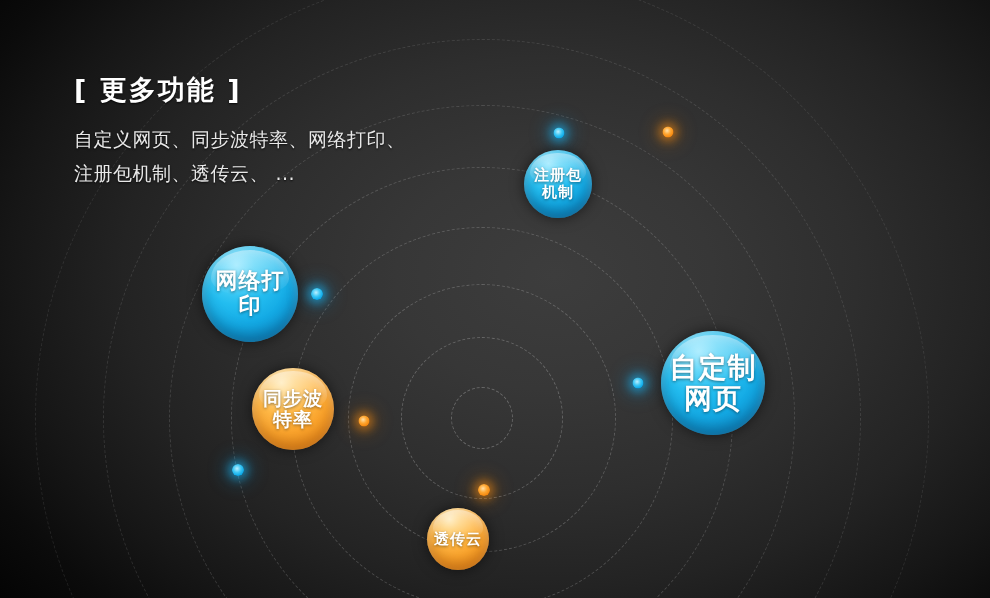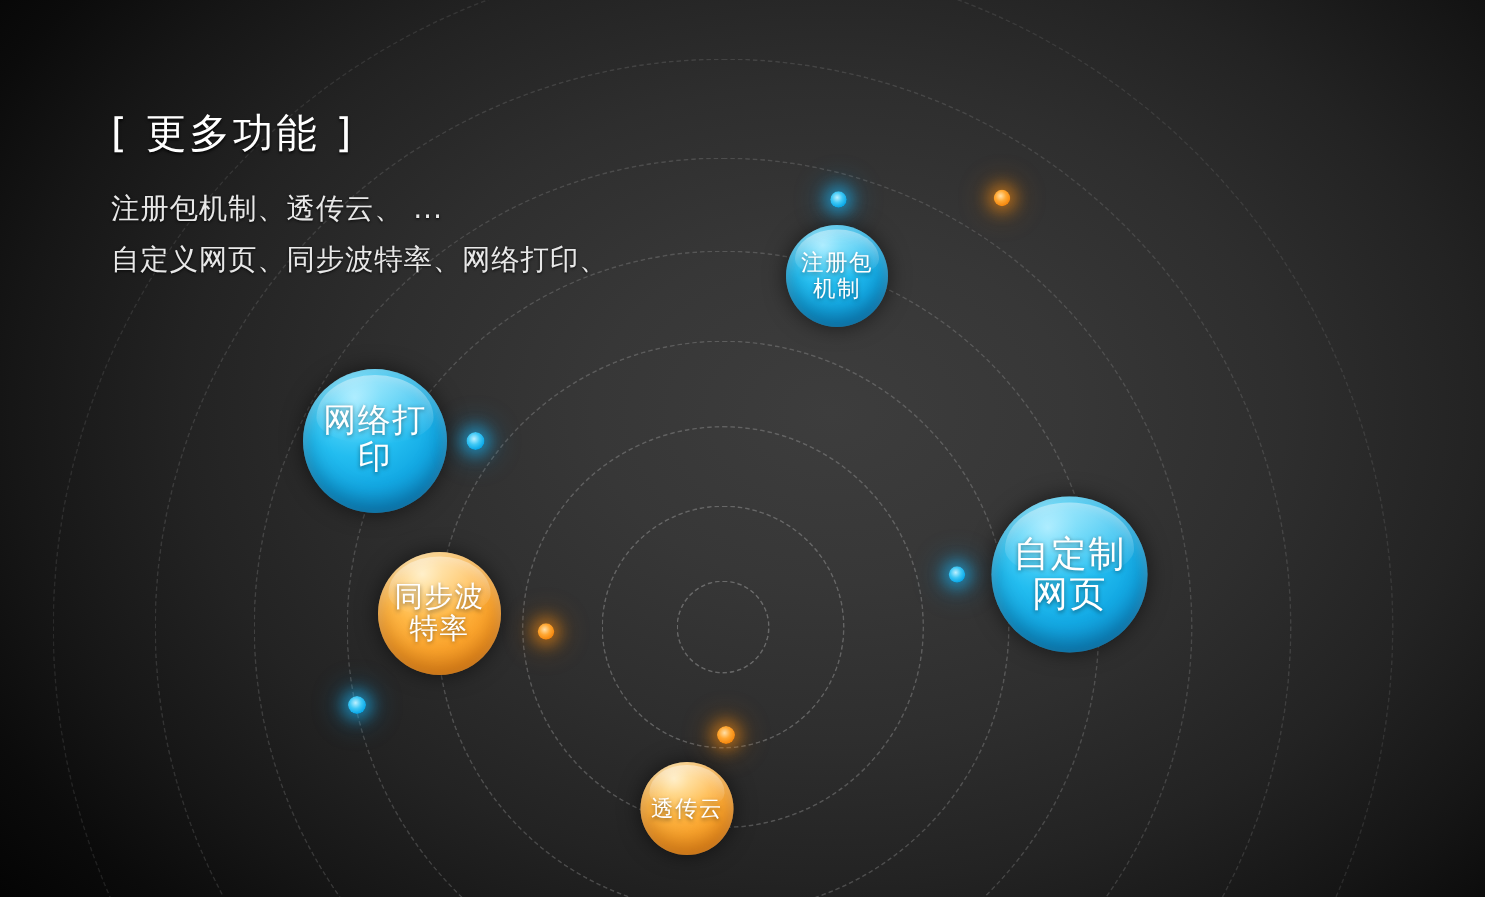--- a/index.html
+++ b/index.html
@@ -43,21 +43,21 @@
 
   
   #headline {
     position: absolute;
     left: 74px;
     top: 74px;
     width: 420px;
   }
   #title {
     font-size: 27px;
-    font-weight: normal;
+    font-weight: bold;
     color: #ffffff;
     letter-spacing: 2px;
     line-height: 1.2;
     margin: 0 0 16px 0;
     text-shadow: 0 1px 2px rgba(0,0,0,0.8);
   }
   .desc-line {
     font-size: 19px;
     color: #e8e8e8;
     line-height: 34px;
@@ -75,21 +75,21 @@
     align-items: center;
     justify-content: center;
     text-align: center;
     color: #ffffff;
     font-weight: normal;
     letter-spacing: 1px;
     line-height: 1.12;
     text-shadow: 0 1px 3px rgba(0,0,0,0.45);
     box-sizing: border-box;
   }
-  .sphere .label { position: relative; z-index: 3; padding: 0 4px; }
+  .sphere .label { position: relative; z-index: 3; padding: 0 4px; font-weight: bold; }
   .sphere::after {
     
     content: "";
     position: absolute;
     left: 9%;
     top: 4%;
     width: 82%;
     height: 48%;
     border-radius: 50% 50% 48% 48% / 62% 62% 38% 38%;
     background: linear-gradient(to bottom, rgba(255,255,255,0.42), rgba(255,255,255,0.0));
@@ -152,38 +152,38 @@
       <div class="ring" style="left: 482px; top: 418px; width: 380px; height: 380px; border-color: rgba(205, 205, 205, 0.243);"></div>
       <div class="ring" style="left: 482px; top: 418px; width: 500px; height: 500px; border-color: rgba(205, 205, 205, 0.21);"></div>
       <div class="ring" style="left: 482px; top: 418px; width: 624px; height: 624px; border-color: rgba(205, 205, 205, 0.18);"></div>
       <div class="ring" style="left: 482px; top: 418px; width: 756px; height: 756px; border-color: rgba(205, 205, 205, 0.15);"></div>
       <div class="ring" style="left: 482px; top: 418px; width: 892px; height: 892px; border-color: rgba(205, 205, 205, 0.118);"></div>
     </div>
 
   <div id="headline">
     <div id="title">[ 更多功能 ]</div>
     <div id="desc">
+        <div class="desc-line">自定义网页、同步波特率、网络打印、</div>
         <div class="desc-line">注册包机制、透传云、 ...</div>
-        <div class="desc-line">自定义网页、同步波特率、网络打印、</div>
       </div>
   </div>
 
   <div id="nodes-layer">
       <div class="sphere blue" style="left: 250px; top: 294px; width: 96px; height: 96px; font-size: 22px; justify-content: flex-end;">
         <div class="label">
           <div>网络打印</div>
         </div>
       </div>
       <div class="sphere blue" style="left: 558px; top: 184px; width: 68px; height: 68px; font-size: 15px;">
         <div class="label">
           <div>注册包</div>
           <div>机制</div>
         </div>
       </div>
-      <div class="sphere blue" style="left: 713px; top: 383px; width: 104px; height: 104px; font-size: 24px;">
+      <div class="sphere blue" style="left: 713px; top: 383px; width: 104px; height: 104px; font-size: 28px;">
         <div class="label">
           <div>自定制</div>
           <div>网页</div>
         </div>
       </div>
       <div class="sphere orange" style="left: 293px; top: 409px; width: 82px; height: 82px; font-size: 19px;">
         <div class="label">
           <div>同步波</div>
           <div>特率</div>
         </div>

